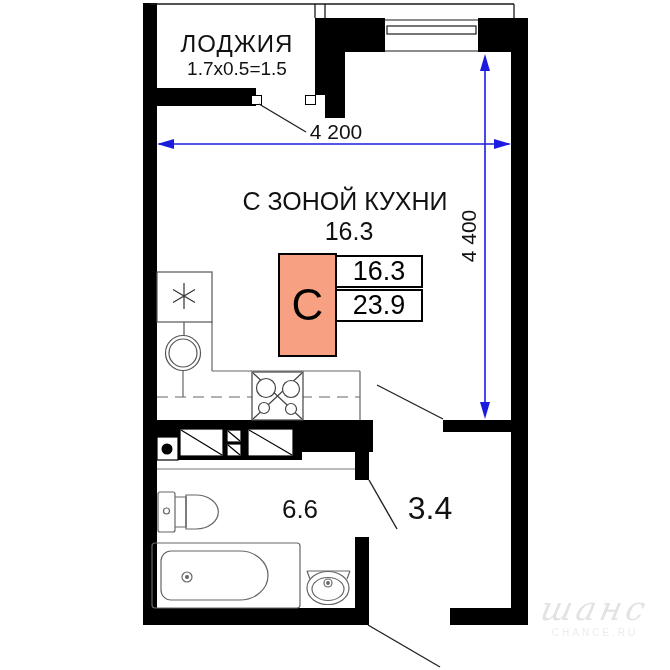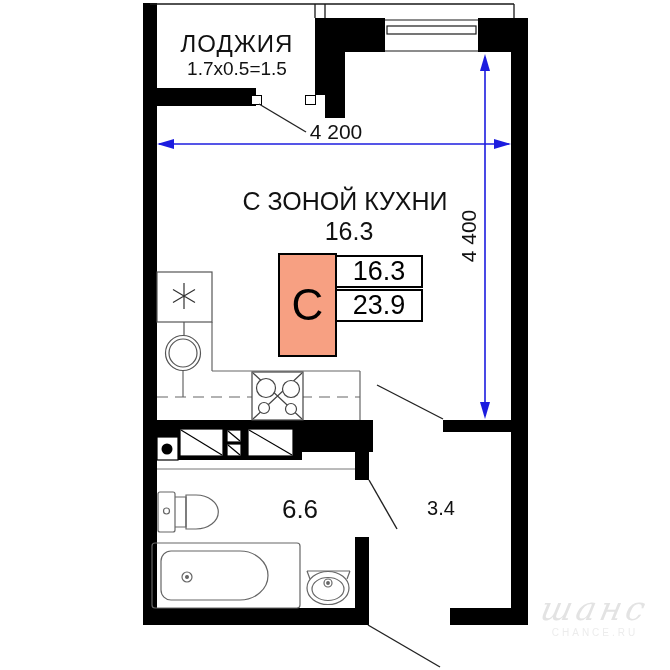--- a/index.html
+++ b/index.html
@@ -150,20 +150,20 @@
   <div class="lbl" style="left:345px;top:201px;font-size:25px;">С ЗОНОЙ КУХНИ</div>
   <div class="lbl" style="left:349px;top:231px;font-size:25px;">16.3</div>
 
   <div id="specbox">
     <div id="spec-letter-cell" style="background: rgb(247, 160, 130);">С</div>
     <div class="spec-row" style="top:2px;">16.3</div>
     <div class="spec-row" style="top:36px;text-align:right;">23.9</div>
   </div>
 
   <div class="lbl" style="left:300px;top:509px;font-size:26px;">6.6</div>
-  <div class="lbl" style="left:441px;top:508px;font-size:20px;">3.4</div>
+  <div class="lbl" style="left:430px;top:508px;font-size:32px;">3.4</div>
 
   <div id="wm">
     <div id="wm-script">шанс</div>
     <div id="wm-cap">CHANCE.RU</div>
   </div>
 
 </div>
 
 </body></html>

